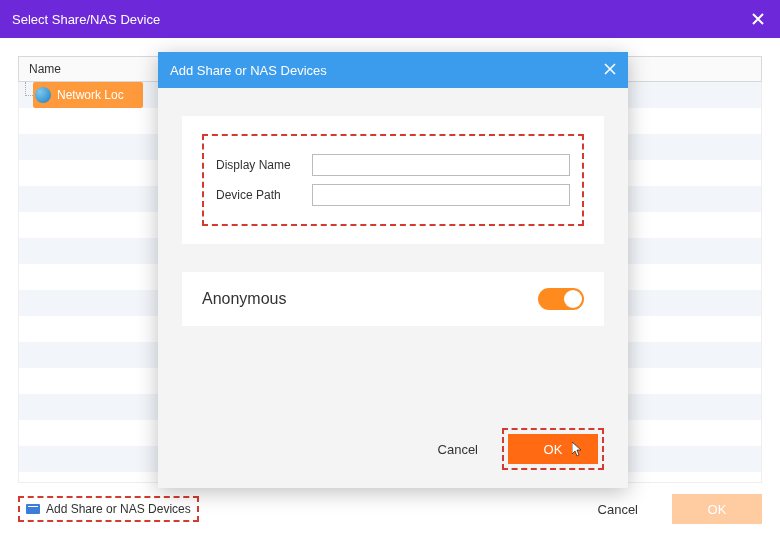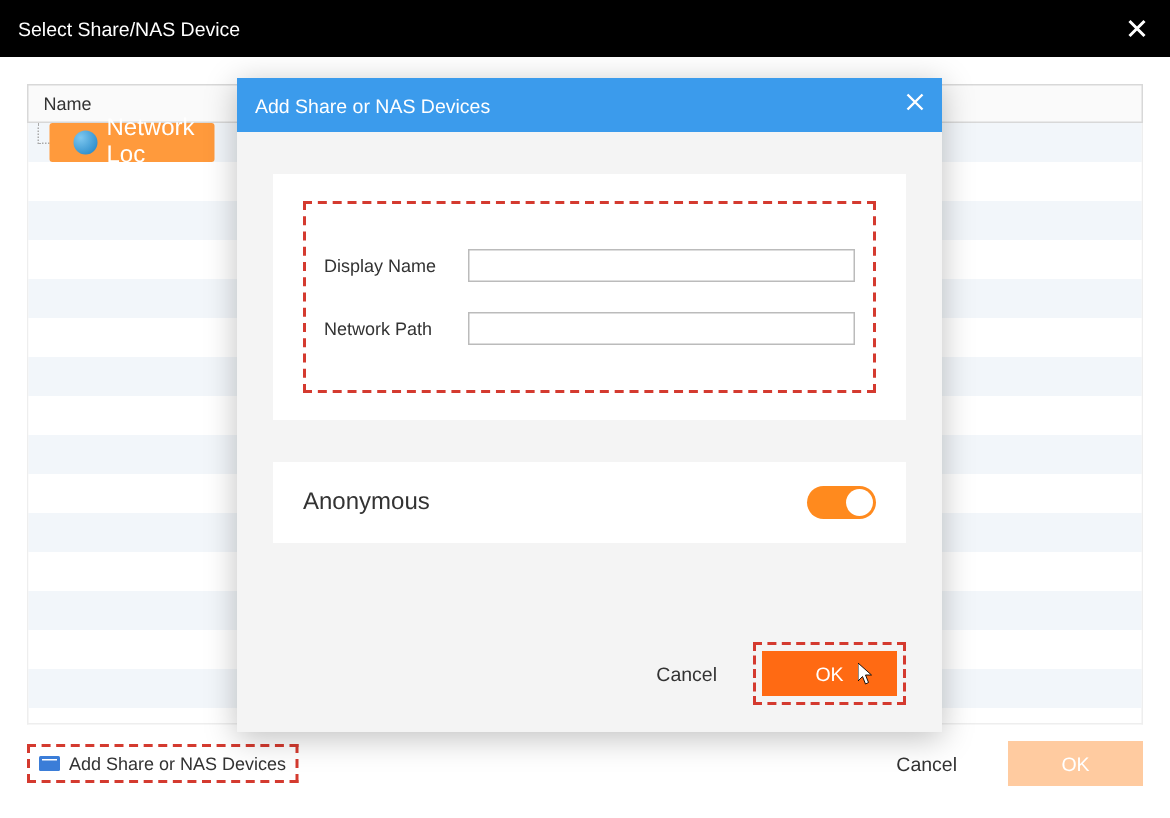--- a/index.html
+++ b/index.html
@@ -1,34 +1,34 @@
 <!DOCTYPE html>
 <html><head>
   <meta charset="utf-8">
   <style>
     * { box-sizing: border-box; margin: 0; padding: 0; font-family: Arial, sans-serif; }
     body { width: 780px; height: 545px; background: #fff; position: relative; overflow: hidden; }
     
     
     .outer-window { width: 100%; height: 100%; display: flex; flex-direction: column; }
-    .outer-titlebar { height: 38px; background: #000000; color: #fff; display: flex; align-items: center; padding: 0 12px; font-size: 13px; }
+    .outer-titlebar { height: 38px; background: #6d28d9; color: #fff; display: flex; align-items: center; padding: 0 12px; font-size: 13px; }
     .outer-titlebar .title { flex: 1; }
     .outer-titlebar .close { width: 20px; height: 20px; display: flex; align-items: center; justify-content: center; cursor: pointer; font-size: 18px; }
     
     .outer-body { flex: 1; padding: 18px; display: flex; flex-direction: column; }
     
     .name-header { height: 26px; border: 1px solid #d8d8d8; background: #fafafa; display: flex; align-items: center; padding: 0 10px; font-size: 12px; color: #333; }
     
     .list-area { flex: 1; border-left: 1px solid #eee; border-right: 1px solid #eee; border-bottom: 1px solid #eee; position: relative; }
     .list-rows { position: absolute; inset: 0; }
     .list-row { height: 26px; }
     .list-row:nth-child(odd) { background: #f2f6fa; }
     .list-row:nth-child(even) { background: #fff; }
     
-    .selected-item { position: absolute; top: 0; left: 14px; height: 26px; background: #ff9a3c; color: #fff; display: flex; align-items: center; padding: 0 8px 0 16px; font-size: 16px; width: 110px; border-radius: 2px; }
+    .selected-item { position: absolute; top: 0; left: 14px; height: 26px; background: #ff9a3c; color: #fff; display: flex; align-items: center; padding: 0 8px 0 2px; font-size: 12px; width: 110px; border-radius: 2px; }
     .tree-connector { position: absolute; left: 6px; top: 0; width: 12px; height: 14px; border-left: 1px dotted #aaa; border-bottom: 1px dotted #aaa; }
     .globe-icon { width: 16px; height: 16px; border-radius: 50%; background: radial-gradient(circle at 30% 30%, #7ec8f0, #1a7fc2); margin-right: 6px; flex-shrink: 0; }
     
     .outer-footer { height: 44px; display: flex; align-items: center; gap: 12px; padding-top: 8px; }
     .add-share-link { display: flex; align-items: center; gap: 6px; font-size: 12px; color: #333; padding: 4px 6px; border: 2px dashed #d43a2f; cursor: pointer; }
     .add-share-link .link-icon { width: 14px; height: 10px; background: #3b7dd8; border-radius: 1px; position: relative; }
     .add-share-link .link-icon::before { content: ""; position: absolute; top: 2px; left: 2px; right: 2px; height: 1px; background: #fff; }
     .spacer { flex: 1; }
     .btn { height: 30px; padding: 0 22px; font-size: 13px; border: none; cursor: pointer; }
     .btn-cancel-outer { background: transparent; color: #333; }
@@ -37,21 +37,21 @@
     
     .modal { position: absolute; left: 158px; top: 52px; width: 470px; height: 436px; background: #fff; box-shadow: 0 4px 20px rgba(0,0,0,0.25); display: flex; flex-direction: column; z-index: 10; }
     .modal-titlebar { height: 36px; background: #3b9bec; color: #fff; display: flex; align-items: center; padding: 0 12px; font-size: 13px; }
     .modal-titlebar .title { flex: 1; }
     .modal-titlebar .close { font-size: 16px; cursor: pointer; }
     
     .modal-body { flex: 1; padding: 28px 24px 0 24px; background: #f4f4f4; }
     
     .form-card { background: #fff; padding: 18px 20px; }
     .form-inner { border: 2px dashed #d43a2f; padding: 10px 12px; }
-    .form-row { display: flex; align-items: center; margin: 20px 0; }
+    .form-row { display: flex; align-items: center; margin: 8px 0; }
     .form-label { width: 96px; font-size: 12px; color: #333; }
     .form-input { flex: 1; height: 22px; border: 1px solid #bbb; padding: 0 6px; font-size: 12px; }
     
     .anon-card { background: #fff; margin-top: 28px; padding: 16px 20px; display: flex; align-items: center; }
     .anon-label { font-size: 16px; color: #333; flex: 1; }
     .toggle { width: 46px; height: 22px; border-radius: 11px; background: #ff8a1e; position: relative; cursor: pointer; }
     .toggle::after { content: ""; position: absolute; right: 2px; top: 2px; width: 18px; height: 18px; background: #fff; border-radius: 50%; }
     
     .modal-footer { padding: 14px 24px 18px 24px; background: #f4f4f4; display: flex; align-items: center; justify-content: flex-end; gap: 16px; }
     .btn-cancel-inner { background: transparent; color: #333; border: none; font-size: 13px; cursor: pointer; padding: 6px 8px; }
@@ -119,21 +119,21 @@
     </span>
   </div>
   <div class="modal-body">
     <div class="form-card">
       <div class="form-inner">
         <div class="form-row">
           <span class="form-label">Display Name</span>
           <input class="form-input" type="text" value="" style="">
         </div>
         <div class="form-row">
-          <span class="form-label">Network Path</span>
+          <span class="form-label">Device Path</span>
           <input class="form-input" type="text" value="" style="">
         </div>
       </div>
     </div>
     <div class="anon-card">
       <span class="anon-label">Anonymous</span>
       <div class="toggle"></div>
     </div>
   </div>
   <div class="modal-footer">

